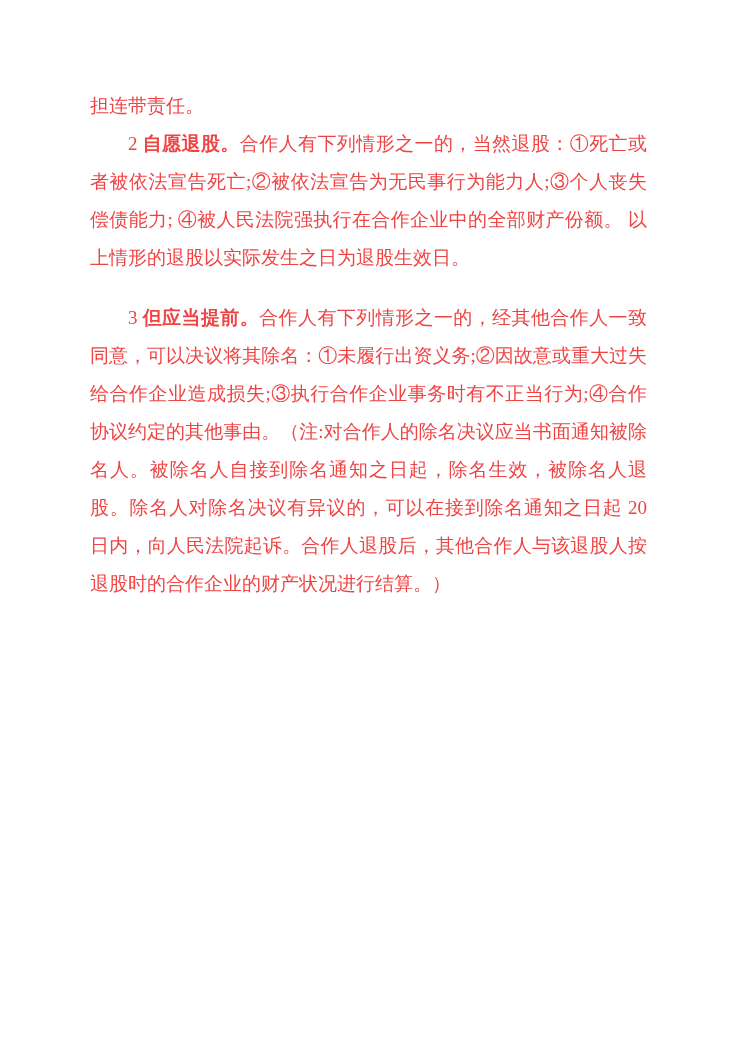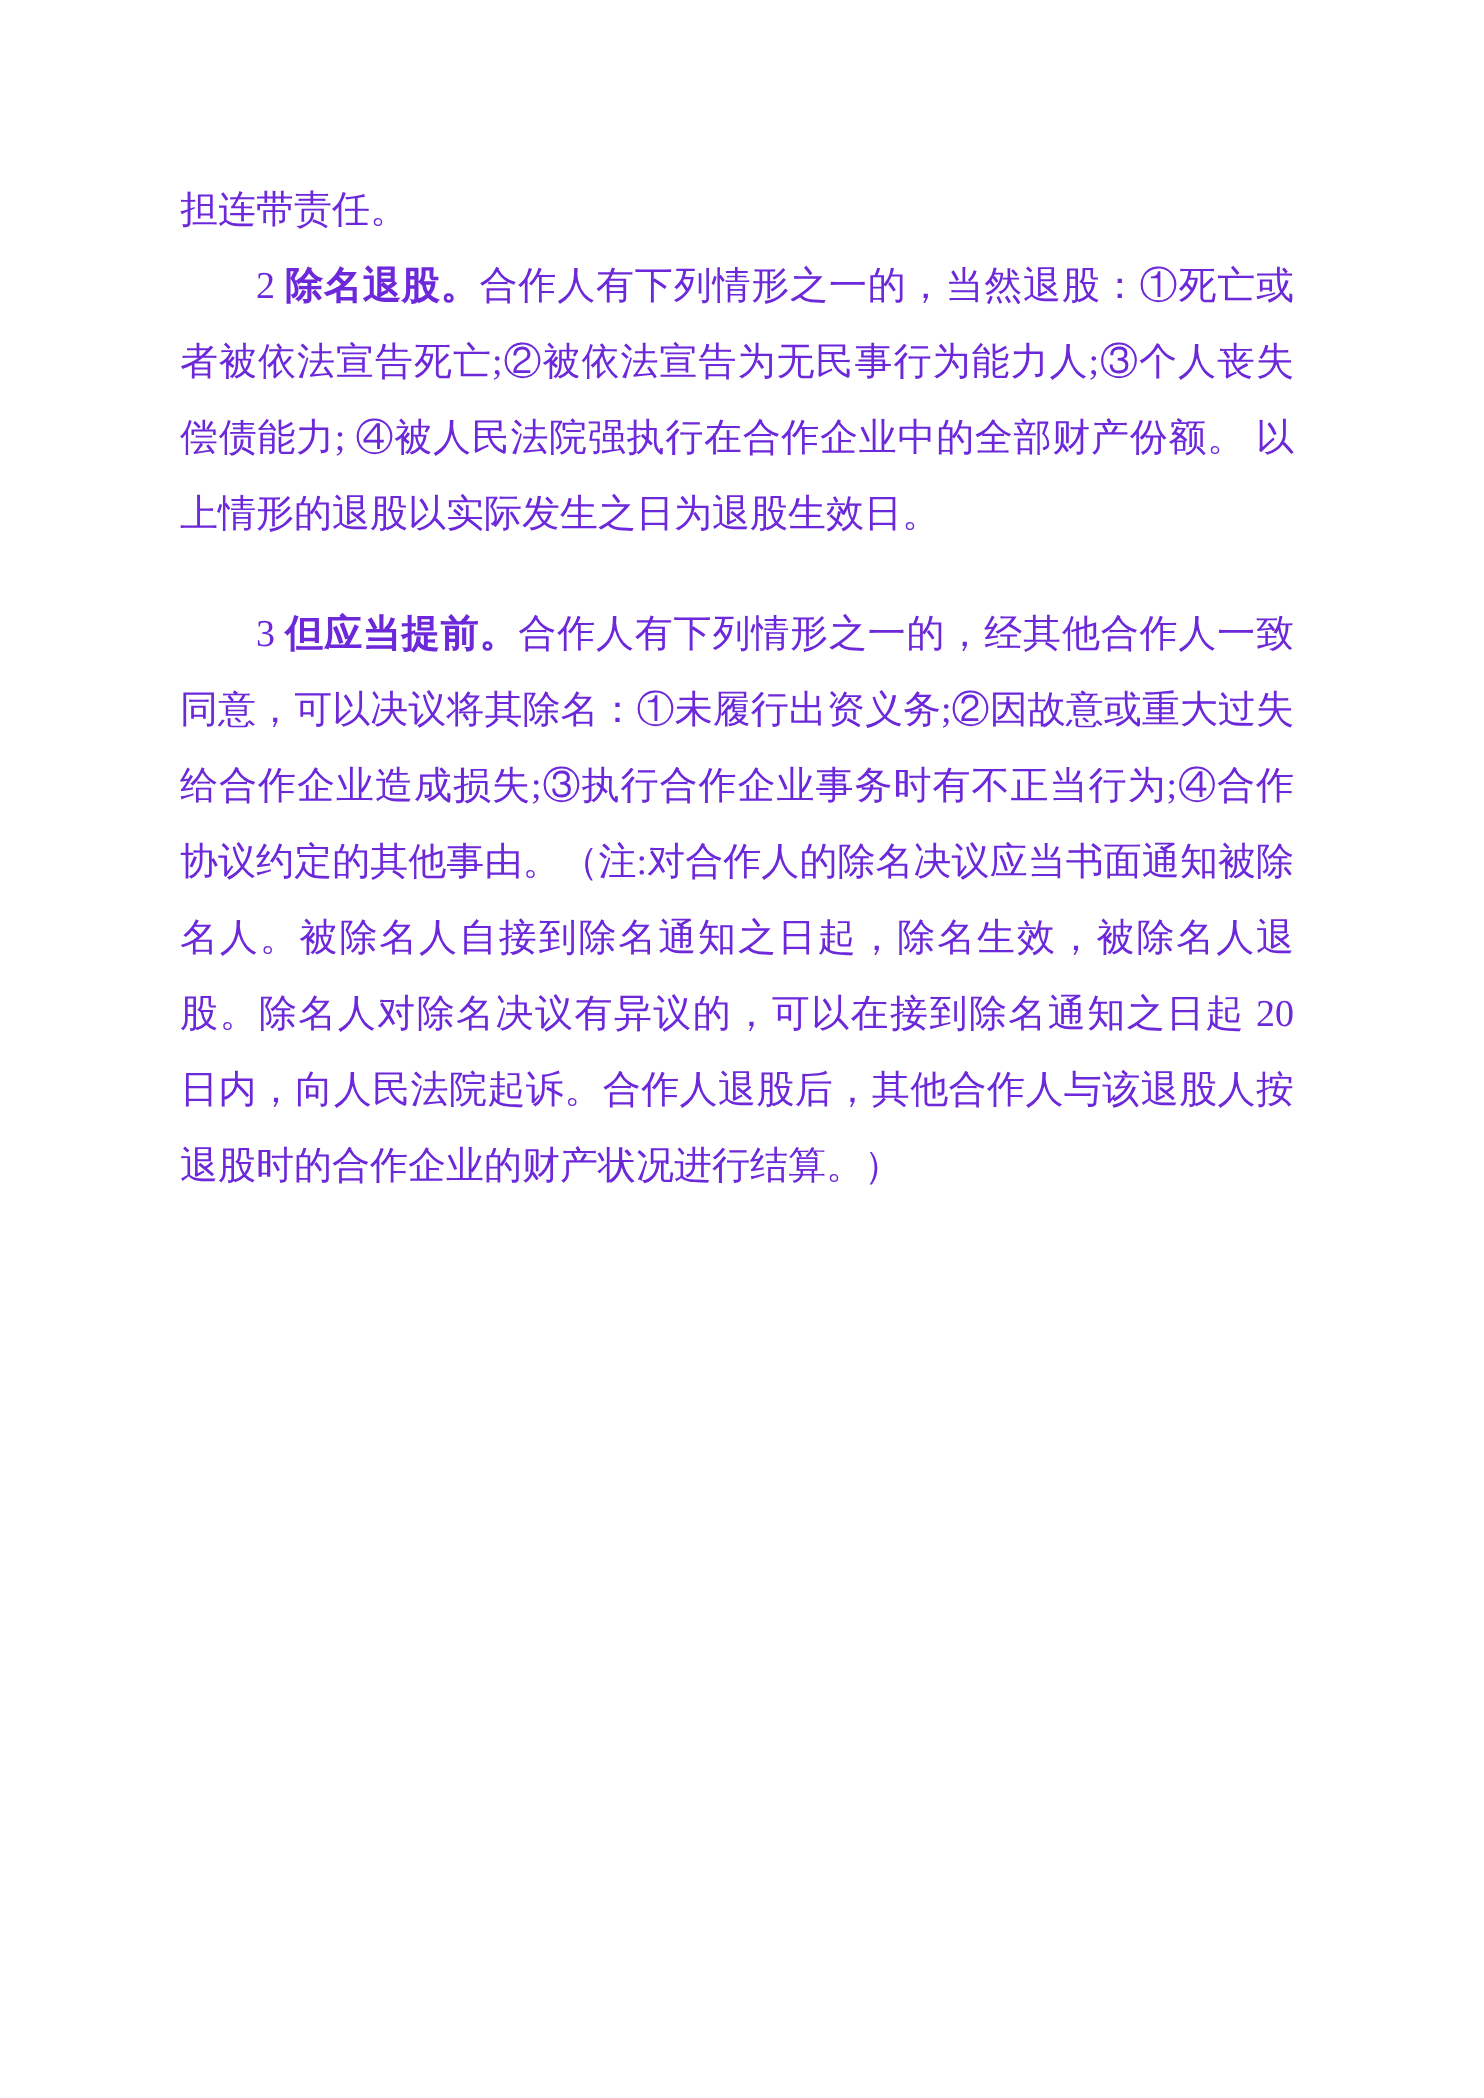--- a/index.html
+++ b/index.html
@@ -52,18 +52,18 @@
     font-size: 21px;
     line-height: 26px;
     letter-spacing: 1px;
     margin-top: 4px;
   }
 </style>
 </head>
 <body>
 
 <div class="page">
-  <div class="doc-body" style="color: #6d28d9;">
+  <div class="doc-body" style="color: #ef4444;">
       <p class="para" style="margin-top: 0px;"><span>担连带责任。</span></p>
-      <p class="para indent" style="margin-top: 0px;"><span>2 </span><span class="bold">除名退股。</span><span>合作人有下列情形之一的，当然退股：①死亡或者被依法宣告死亡;②被依法宣告为无民事行为能力人;③个人丧失偿债能力; ④被人民法院强执行在合作企业中的全部财产份额。 以上情形的退股以实际发生之日为退股生效日。</span></p>
+      <p class="para indent" style="margin-top: 0px;"><span>2 </span><span class="bold">自愿退股。</span><span>合作人有下列情形之一的，当然退股：①死亡或者被依法宣告死亡;②被依法宣告为无民事行为能力人;③个人丧失偿债能力; ④被人民法院强执行在合作企业中的全部财产份额。 以上情形的退股以实际发生之日为退股生效日。</span></p>
       <p class="para indent" style="margin-top: 22px;"><span>3 </span><span class="bold">但应当提前。</span><span>合作人有下列情形之一的，经其他合作人一致同意，可以决议将其除名：①未履行出资义务;②因故意或重大过失给合作企业造成损失;③执行合作企业事务时有不正当行为;④合作协议约定的其他事由。（注:对合作人的除名决议应当书面通知被除名人。被除名人自接到除名通知之日起，除名生效，被除名人退股。除名人对除名决议有异议的，可以在接到除名通知之日起 20 日内，向人民法院起诉。合作人退股后，其他合作人与该退股人按退股时的合作企业的财产状况进行结算。）</span></p>
     </div>
 </div>
 
 </body></html>

